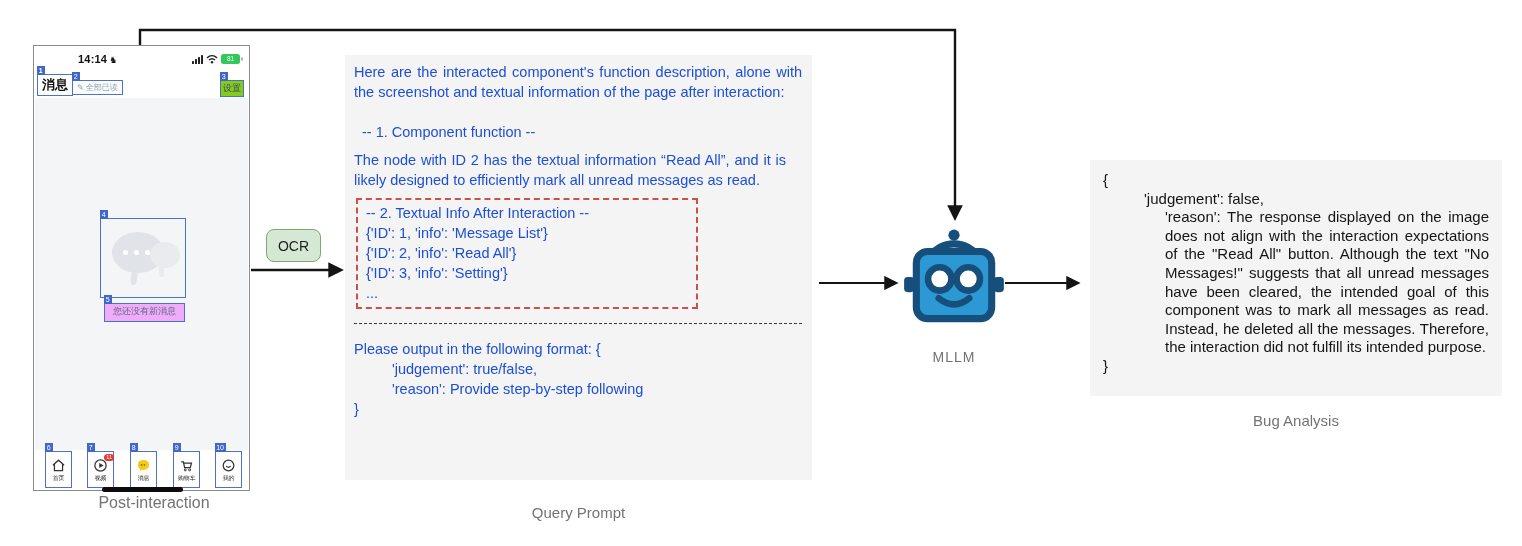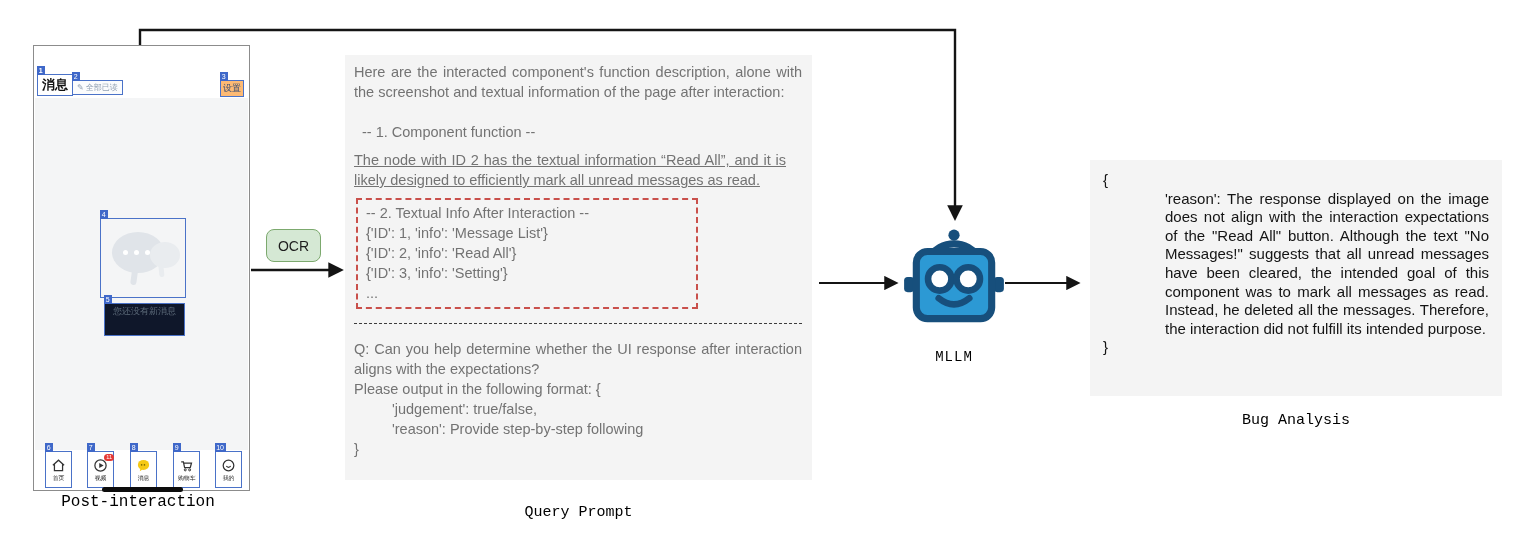--- a/index.html
+++ b/index.html
@@ -31,63 +31,63 @@
   
   .som { position:absolute; border:1.3px solid #4a72c8; }
   .som-tag { position:absolute; top:-9px; left:-1.3px; min-width:8px; padding:0 1.5px;
              background:#3f68c9; color:#fff; font-size:7px; line-height:9px; text-align:center; }
 
   .navrow { position:absolute; top:26px; left:0; right:0; height:26px; }
   .nav-title { left:3px; top:2px; padding:1px 4px; font-size:13px; font-weight:700; color:#111; background:#fff; }
   .nav-readall { left:38px; top:8px; height:15px; padding:1px 4px; font-size:8px; color:#93a2b4;
                  background:#fbfcfd; display:flex; align-items:center; gap:2px; white-space:nowrap; }
   .nav-readall .glyph { font-size:8px; }
-  .nav-settings { right:5px; top:8px; padding:1px 2px; font-size:9px; color:#3c4f74; background:#fdba74; white-space:nowrap; }
+  .nav-settings { right:5px; top:8px; padding:1px 2px; font-size:9px; color:#3c4f74; background:#84cc16; white-space:nowrap; }
 
   .phone-body { position:absolute; top:52px; left:1px; right:1px; height:352px; background:#f4f5f6; }
 
   .bubble-box { left:66px; top:172px; width:86px; height:80px; }
   .bub-big { position:absolute; left:11px; top:13px; width:52px; height:41px; background:#e0e4e9; border-radius:50%; }
   .bub-small { position:absolute; left:49px; top:23px; width:30px; height:26px; background:#e9ecef; border-radius:50%; }
   .bub-dot { position:absolute; top:31px; width:5px; height:5px; border-radius:50%; background:#fff; }
   .bub-tail1 { position:absolute; left:30px; top:52px; width:6px; height:14px; background:#e0e4e9; border-radius:0 0 6px 6px; transform:rotate(8deg); }
   .bub-tail2 { position:absolute; left:58px; top:47px; width:5px; height:11px; background:#e9ecef; border-radius:0 0 5px 5px; transform:rotate(-6deg); }
 
-  .empty-box { left:70px; top:257px; width:81px; height:33px; background:#0f172a;
+  .empty-box { left:70px; top:257px; width:81px; height:19px; background:#f0abfc;
                font-size:9px; color:#5d6b7a; text-align:center; line-height:14px; white-space:nowrap; }
 
   .tabbar-item { top:405px; width:27px; height:37px; background:#fff;
                  display:flex; flex-direction:column; align-items:center; justify-content:center; gap:1px; }
   .tab-label { font-size:6.5px; color:#222; line-height:7px; white-space:nowrap; transform:scale(.9); }
   .tab-icon { width:15px; height:15px; position:relative; }
   .tab-icon svg { display:block; }
   .badge { position:absolute; top:-4px; right:-6px; background:#e53935; color:#fff;
            font-size:5.5px; line-height:7px; padding:0 2px; border-radius:4px; }
   .homebar { position:absolute; left:68px; top:441px; width:81px; height:5px; background:#0c0c0c; border-radius:3px; }
 
   
-  .caption { position:absolute; font-family:Liberation Mono, monospace; color:#000000; text-align:center; z-index:3; }
-  .cap-phone { left:12px; top:492px; width:252px; font-size:16px; line-height:21px;text-align:center; }
+  .caption { position:absolute; font-family:Liberation Sans, sans-serif; color:#737373; text-align:center; z-index:3; }
+  .cap-phone { left:28px; top:492px; width:252px; font-size:16px; line-height:21px;text-align:center; }
   .cap-query { left:345px; top:504px; width:467px; font-size:15px; }
   .cap-bug   { left:1090px; top:412px; width:412px; font-size:15px; }
   .cap-mllm  { left:903px; top:349px; width:102px; font-size:14px; letter-spacing:1px; }
 
   
   .ocr { position:absolute; left:266px; top:229px; width:55px; height:33px; z-index:4;
          background:#d5e8d4; border:1.6px solid #7ca96e; border-radius:8px;
          display:flex; align-items:center; justify-content:center; font-size:14px; color:#1d1d1d; }
 
   
   .panel { position:absolute; background:#f4f4f4; z-index:1; }
   .query-panel { left:345px; top:55px; width:467px; height:425px; padding:7px 10px 0 9px;
-                 font-size:14.5px; line-height:20px; color:#737373; }
+                 font-size:14.5px; line-height:20px; color:#1d4ed8; }
   .jus { text-align:justify; }
   .qp-intro { margin:0 0 20px 0; }
   .qp-h { margin:8px; }
-  .qp-b1 { margin:0 16px 6px 0;text-decoration:underline; }
+  .qp-b1 { margin:0 16px 6px 0; }
   .redbox { width:342px; border:2.5px dashed #c9504b; padding:3px 8px 4px 8px; margin:8px 0 12px 2px; background:transparent; }
   .sep { border:none; border-top:1.6px dashed #3c3c3c; margin:14px 0 15px 0; }
   .qp-q { margin:0; }
   .indent { padding-left:38px; }
 
   
   .robot { position:absolute; left:903px; top:226px; width:102px; height:112px; z-index:2; }
 
   
   .bug-panel { left:1090px; top:160px; width:412px; height:236px; padding:11px 13px;
@@ -105,20 +105,37 @@
     </marker>
   </defs>
   <path d="M140,45 L140,30 L955,30 L955,217" fill="none" stroke="#141414" stroke-width="2.4" marker-end="url(#arr)"></path>
   <path d="M251,270 L340,270" fill="none" stroke="#141414" stroke-width="2.4" marker-end="url(#arr)"></path>
   <path d="M819,283 L895,283" fill="none" stroke="#141414" stroke-width="2.2" marker-end="url(#arr)"></path>
   <path d="M1005,283 L1077,283" fill="none" stroke="#141414" stroke-width="2.2" marker-end="url(#arr)"></path>
 </svg>
 
 <div class="phone">
 
+  <div class="statusbar">
+    <span class="time"><span>14:14</span><span class="glyph">♞</span></span>
+    <span class="statright">
+      <span class="sig">
+        <i style="height:3px"></i>
+          <i style="height:5px"></i>
+          <i style="height:7px"></i>
+          <i style="height:9px"></i>
+      </span>
+      <svg width="12" height="10" viewBox="0 0 24 20">
+        <path d="M2,8 C8,2 16,2 22,8" fill="none" stroke="#222" stroke-width="3"></path>
+        <path d="M6,12 C10,8.5 14,8.5 18,12" fill="none" stroke="#222" stroke-width="3"></path>
+        <circle cx="12" cy="16.5" r="2.4" fill="#222"></circle>
+      </svg>
+      <span class="battery">81</span>
+    </span>
+  </div>
 
   <div class="navrow">
     <div class="som nav-title">
       <span class="som-tag">1</span>
       <span>消息</span>
     </div>
     <div class="som nav-readall">
       <span class="som-tag">2</span>
       <span class="glyph">✎</span>
       <span>全部已读</span>
@@ -219,21 +236,20 @@
   <div class="qp-h">-- 1. Component function --</div>
   <p class="qp-b1 jus">The node with ID 2 has the textual information “Read All”, and it is likely designed to efficiently mark all unread messages as read.</p>
   <div class="redbox">
     <div>-- 2. Textual Info After Interaction --</div>
     <div>{'ID': 1, 'info': 'Message List'}</div>
     <div>{'ID': 2, 'info': 'Read All'}</div>
     <div>{'ID': 3, 'info': 'Setting'}</div>
     <div>...</div>
   </div>
   <hr class="sep">
-  <p class="qp-q jus">Q: Can you help determine whether the UI response after interaction aligns with the expectations?</p>
   <div>Please output in the following format: {</div>
   <div class="indent">'judgement': true/false,</div>
   <div class="indent">'reason': Provide step-by-step following</div>
   <div>}</div>
 </div>
 
 <div class="caption cap-query">Query Prompt</div>
 
 <div class="robot">
   <svg width="102" height="112" viewBox="0 0 100 110">
@@ -244,17 +260,18 @@
     <rect x="13" y="25" width="74" height="66" rx="11" fill="#2c99d4" stroke="#174f7c" stroke-width="7"></rect>
     <circle cx="36" cy="52" r="11.5" fill="#ffffff" stroke="#174f7c" stroke-width="6.5"></circle>
     <circle cx="64" cy="52" r="11.5" fill="#ffffff" stroke="#174f7c" stroke-width="6.5"></circle>
     <path d="M35,71 Q50,83 65,71" fill="none" stroke="#174f7c" stroke-width="6.5" stroke-linecap="round"></path>
   </svg>
 </div>
 <div class="caption cap-mllm">MLLM</div>
 
 <div class="panel bug-panel">
   <div>{</div>
+  <div class="bug-ind">'judgement': false,</div>
   <p class="bug-reason">'reason': The response displayed on the image does not align with the interaction expectations of the "Read All" button. Although the text "No Messages!" suggests that all unread messages have been cleared, the intended goal of this component was to mark all messages as read. Instead, he deleted all the messages. Therefore, the interaction did not fulfill its intended purpose.</p>
   <div>}</div>
 </div>
 
 <div class="caption cap-bug">Bug Analysis</div>
 
 </body></html>

